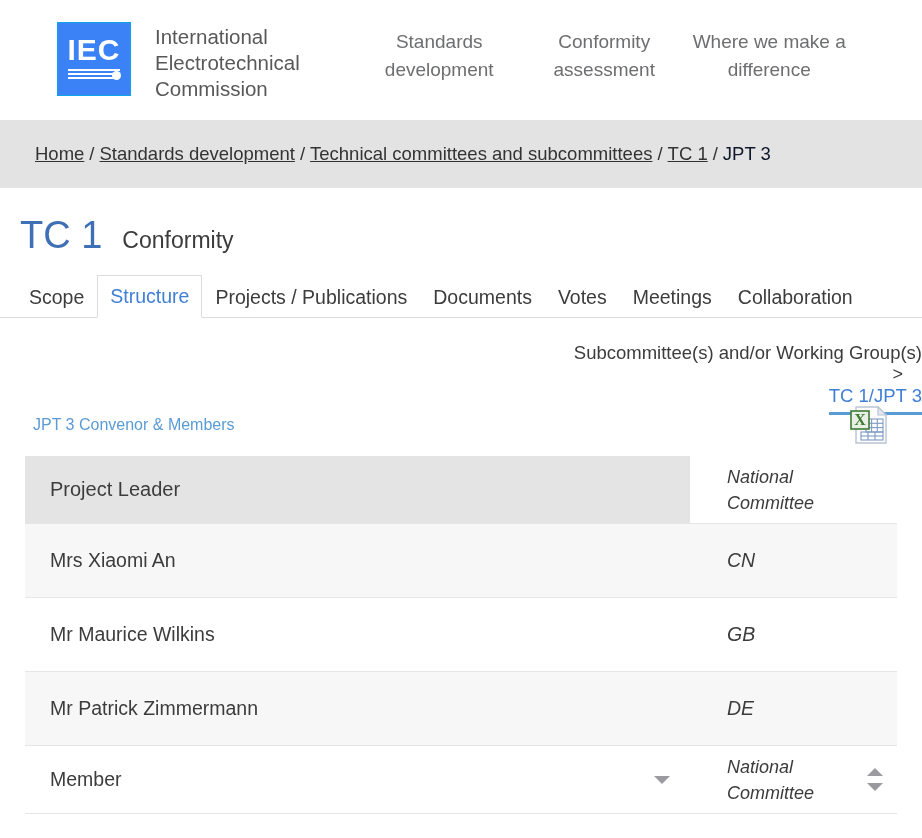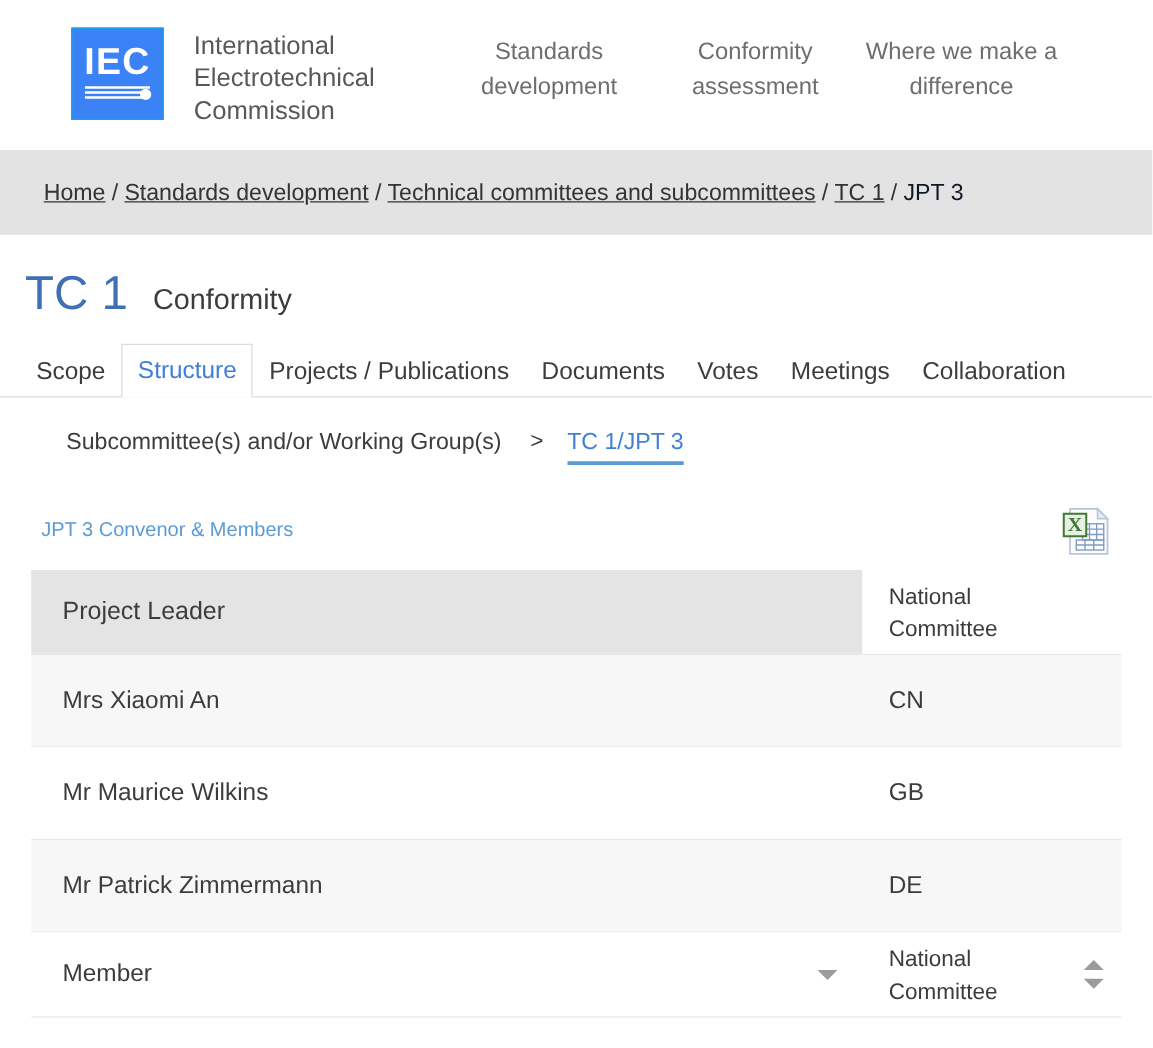--- a/index.html
+++ b/index.html
@@ -185,24 +185,25 @@
     right: 0;
     bottom: 0;
     height: 1px;
     background: #dcdcdc;
     z-index: 1;
   }
 
   
   .subnav {
     display: flex;
-    align-items: flex-start;
-    padding-left: 53px;
+    align-items: flex-end;
+    padding-left: 34px;
     margin-top: 24px;
     height: 34px;
+    flex-direction: column;
   }
   .subnav-label {
     font-size: 18.5px;
     color: #3c3c3c;
   }
   .subnav-sep {
     font-size: 18px;
     color: #3c3c3c;
     margin: 0 19px 0 23px;
   }
@@ -249,23 +250,24 @@
   .cell-left {
     width: 665px;
     box-sizing: border-box;
     padding-left: 25px;
     display: flex;
     align-items: center;
   }
   .cell-right {
     flex: 1;
     box-sizing: border-box;
-    padding-left: 21px;
+    padding-left: 37px;
     display: flex;
     align-items: center;
+    font-style: italic;
   }
   .header-row {
     height: 67px;
   }
   .header-row .cell-left {
     background: #e4e4e4;
     font-size: 20px;
     color: #3c3c3c;
   }
   .header-row .cell-right {

